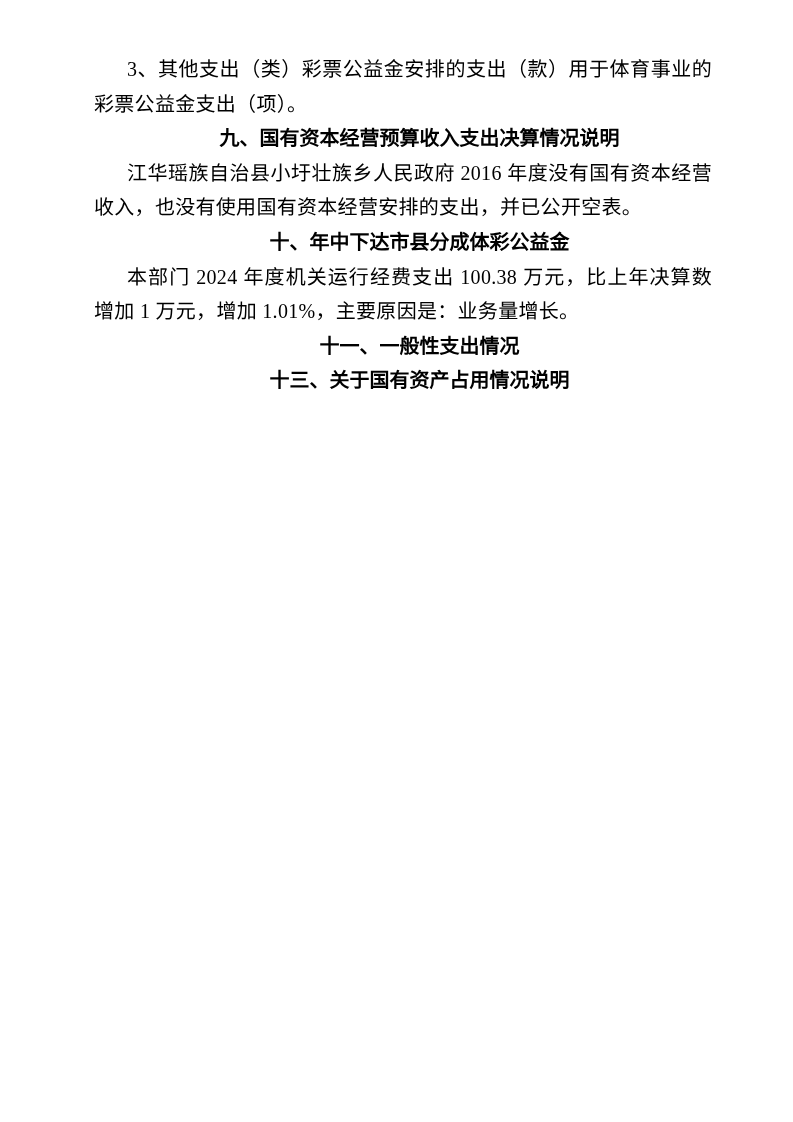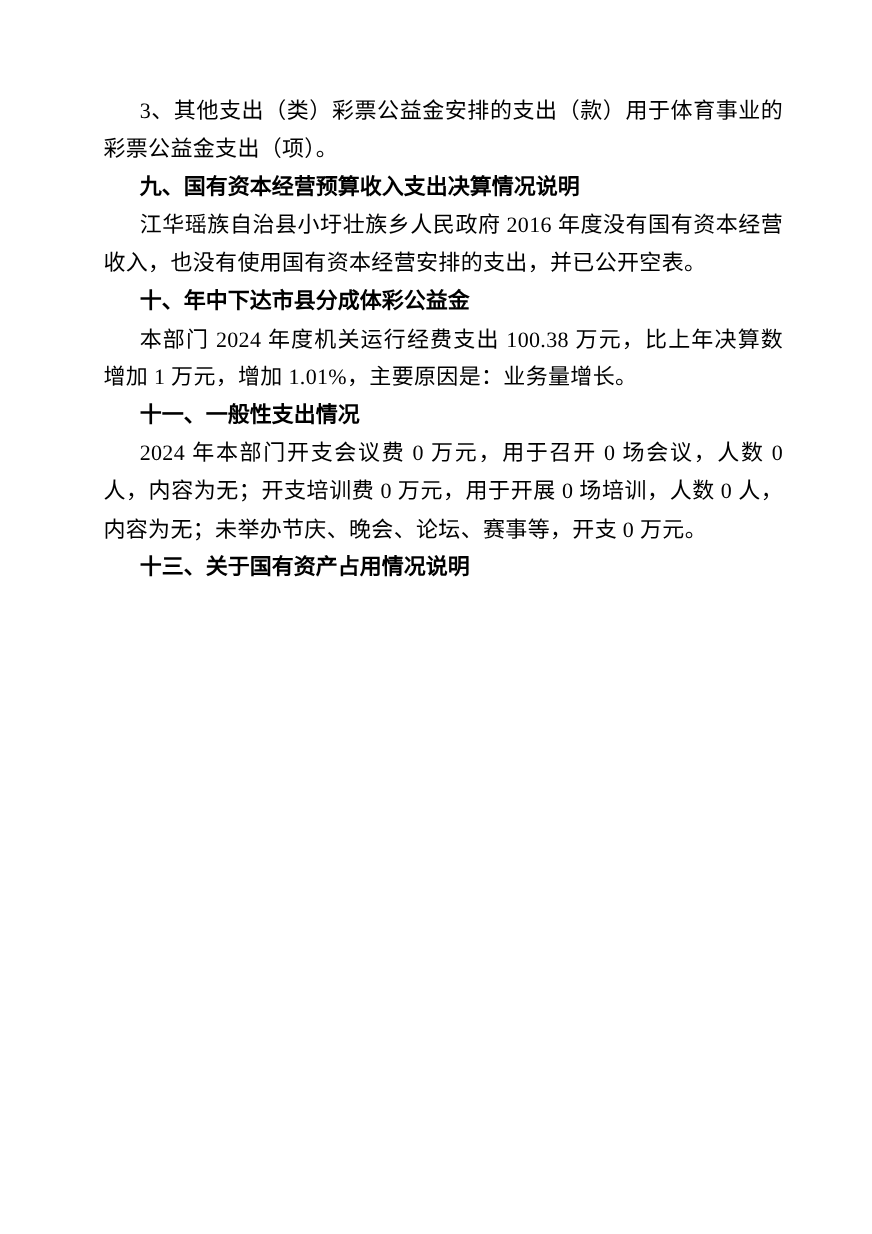--- a/index.html
+++ b/index.html
@@ -7,48 +7,47 @@
     padding: 0;
     background: #ffffff;
   }
   .page {
     position: relative;
     width: 793px;
     height: 915px;
     box-sizing: border-box;
     background: #ffffff;
     color: #000000;
-    padding: 84px 81px 0 94px;
+    padding: 52px 81px 0 94px;
     overflow: hidden;
     font-family: "Liberation Serif", "DejaVu Serif", serif;
     font-size: 20px;
     line-height: 34.6px;
   }
   .para {
     margin: 0;
     text-indent: 33px;
     text-align: justify;
     text-justify: inter-character;
     letter-spacing: 0.3px;
   }
   .heading {
     margin: 0;
     text-indent: 33px;
     font-family: "Liberation Sans", "DejaVu Sans", sans-serif;
     font-weight: 700;
     font-size: 20px;
     line-height: 34.6px;
-    text-align: left;
+    text-align: center;
   }
 </style>
 </head>
 <body>
 
 <div class="page">
   <p class="para">3、其他支出（类）彩票公益金安排的支出（款）用于体育事业的彩票公益金支出（项）。</p>
   <h3 class="heading">九、国有资本经营预算收入支出决算情况说明</h3>
   <p class="para">江华瑶族自治县小圩壮族乡人民政府 2016 年度没有国有资本经营收入，也没有使用国有资本经营安排的支出，并已公开空表。</p>
   <h3 class="heading">十、年中下达市县分成体彩公益金</h3>
   <p class="para">本部门 2024 年度机关运行经费支出 100.38 万元，比上年决算数增加 1 万元，增加 1.01%，主要原因是：业务量增长。</p>
   <h3 class="heading">十一、一般性支出情况</h3>
-  <p class="para">2024 年本部门开支会议费 0 万元，用于召开 0 场会议，人数 0 人，内容为无；开支培训费 0 万元，用于开展 0 场培训，人数 0 人，内容为无；未举办节庆、晚会、论坛、赛事等，开支 0 万元。</p>
   <h3 class="heading">十三、关于国有资产占用情况说明</h3>
 </div>
 
 </body></html>

